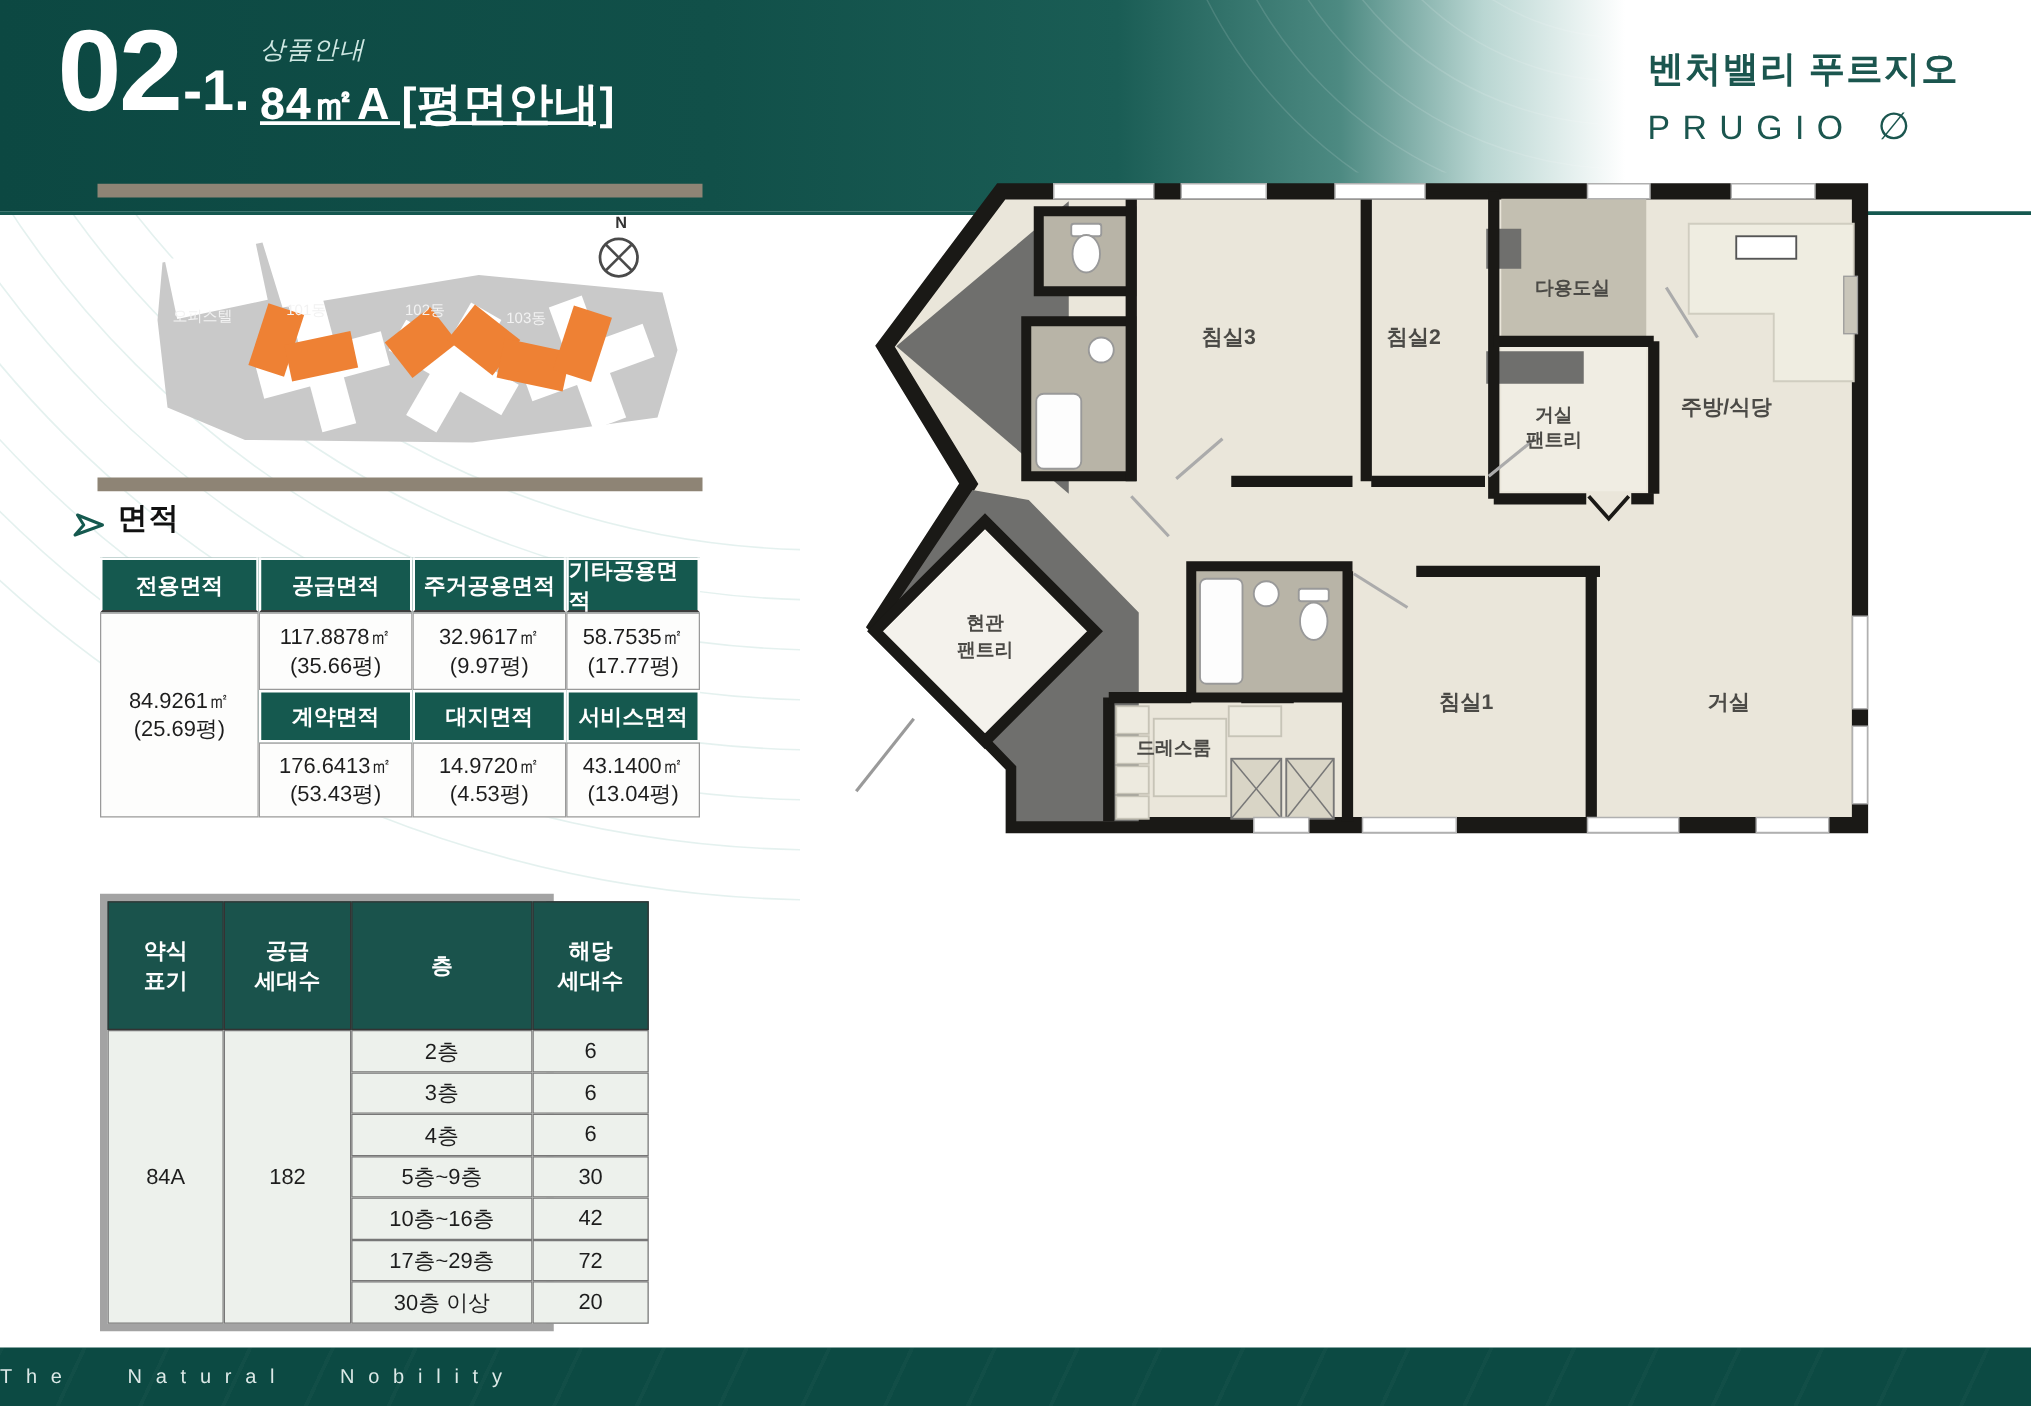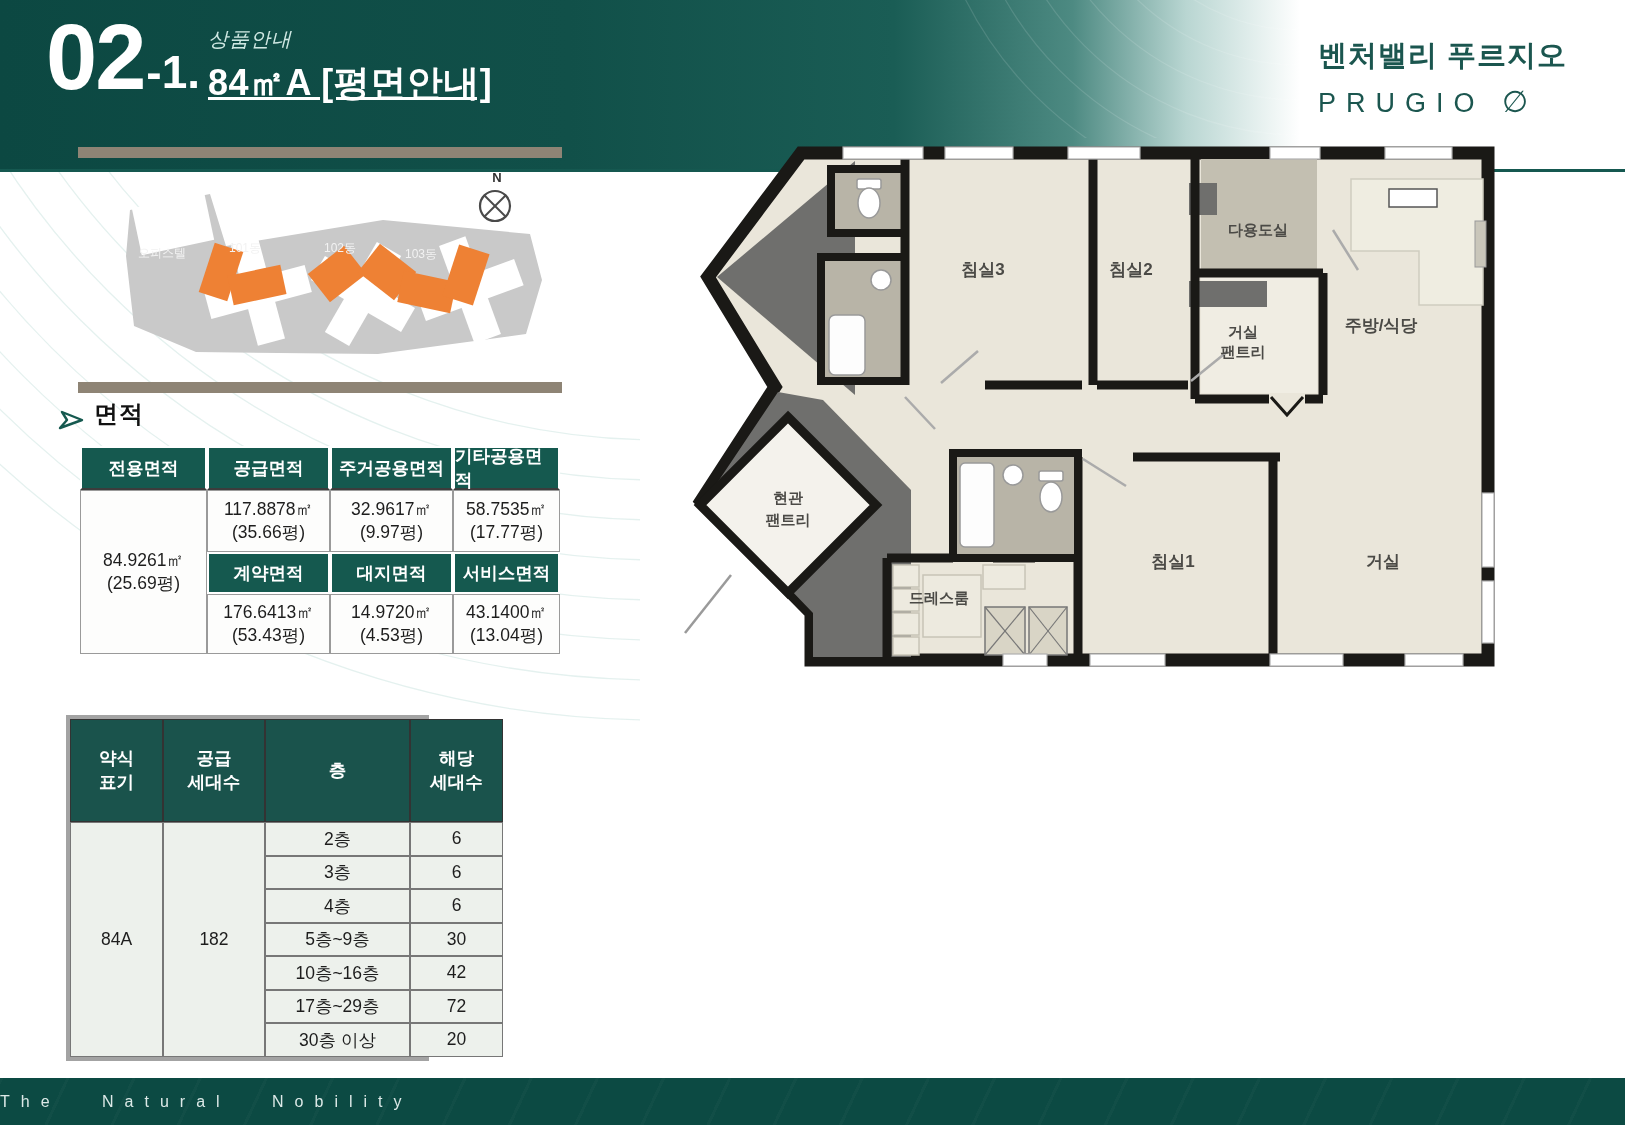--- a/index.html
+++ b/index.html
@@ -37,23 +37,23 @@
   .area-table { position:absolute; left:80px; top:446px; width:480px;
     display:grid; grid-template-columns:127px 123px 123px 107px; grid-template-rows:44px 62px 42px 60px; }
   .at-h { background:#15594f; color:#fff; font-size:17.5px; font-weight:bold;
     display:flex; align-items:center; justify-content:center; border:2px solid #fff; }
   .at-h.r1 { border-bottom:2px solid #3c3c3c; }
   .at-c { background:#fdfdfc; border:1px solid #9a9a9a; display:flex; flex-direction:column;
     align-items:center; justify-content:center; font-size:17.5px; color:#1d1d1d; line-height:1.3; }
   .span-rows { grid-row:2 / span 3; grid-column:1; }
 
   
-  .units-table { position:absolute; left:66px; top:715px; width:363px;
+  .units-table { position:absolute; left:80px; top:715px; width:363px;
     display:grid; grid-template-columns:93px 102px 145px 93px; grid-template-rows:103px repeat(7,33.5px);
-    border:4px solid #a3a3a3; }
+    border:6px solid #a3a3a3; }
   .ut-h { background:#1a534c; color:#fff; font-size:17.5px; font-weight:bold; white-space:pre-line;
     display:flex; align-items:center; justify-content:center; text-align:center; border:1px solid #333; line-height:1.35; }
   .ut-c { background:#edf1ec; border:1px solid #777; font-size:17.5px; color:#1d1d1d;
     display:flex; align-items:center; justify-content:center; }
   .ut-span { grid-row:2 / span 7; }
 
   
   .plan-svg { position:absolute; left:683px; top:145px; width:815px; height:530px; }
   .room-label { font-size:17px; font-weight:600; fill:#4b4a46; text-anchor:middle; }
   .room-label.small { font-size:15px; }

